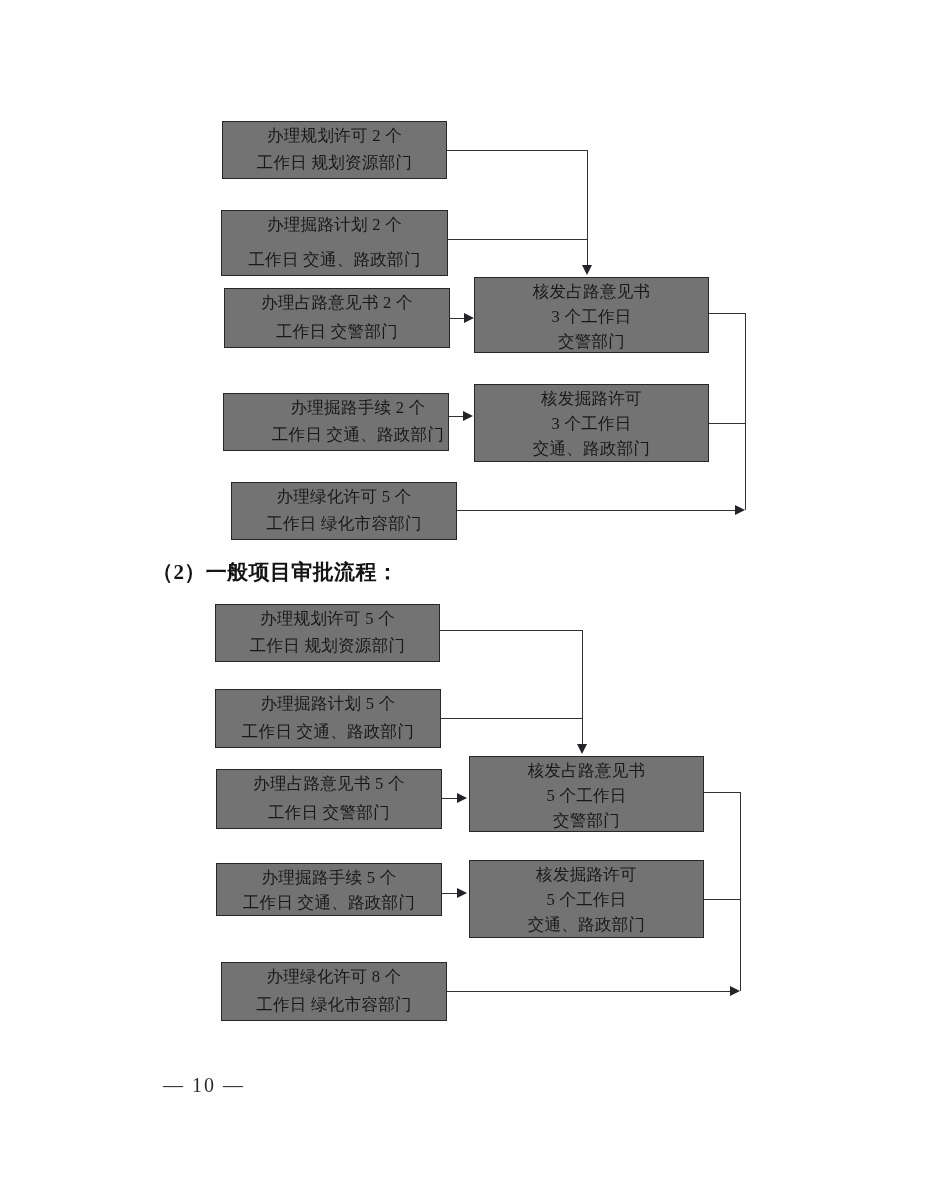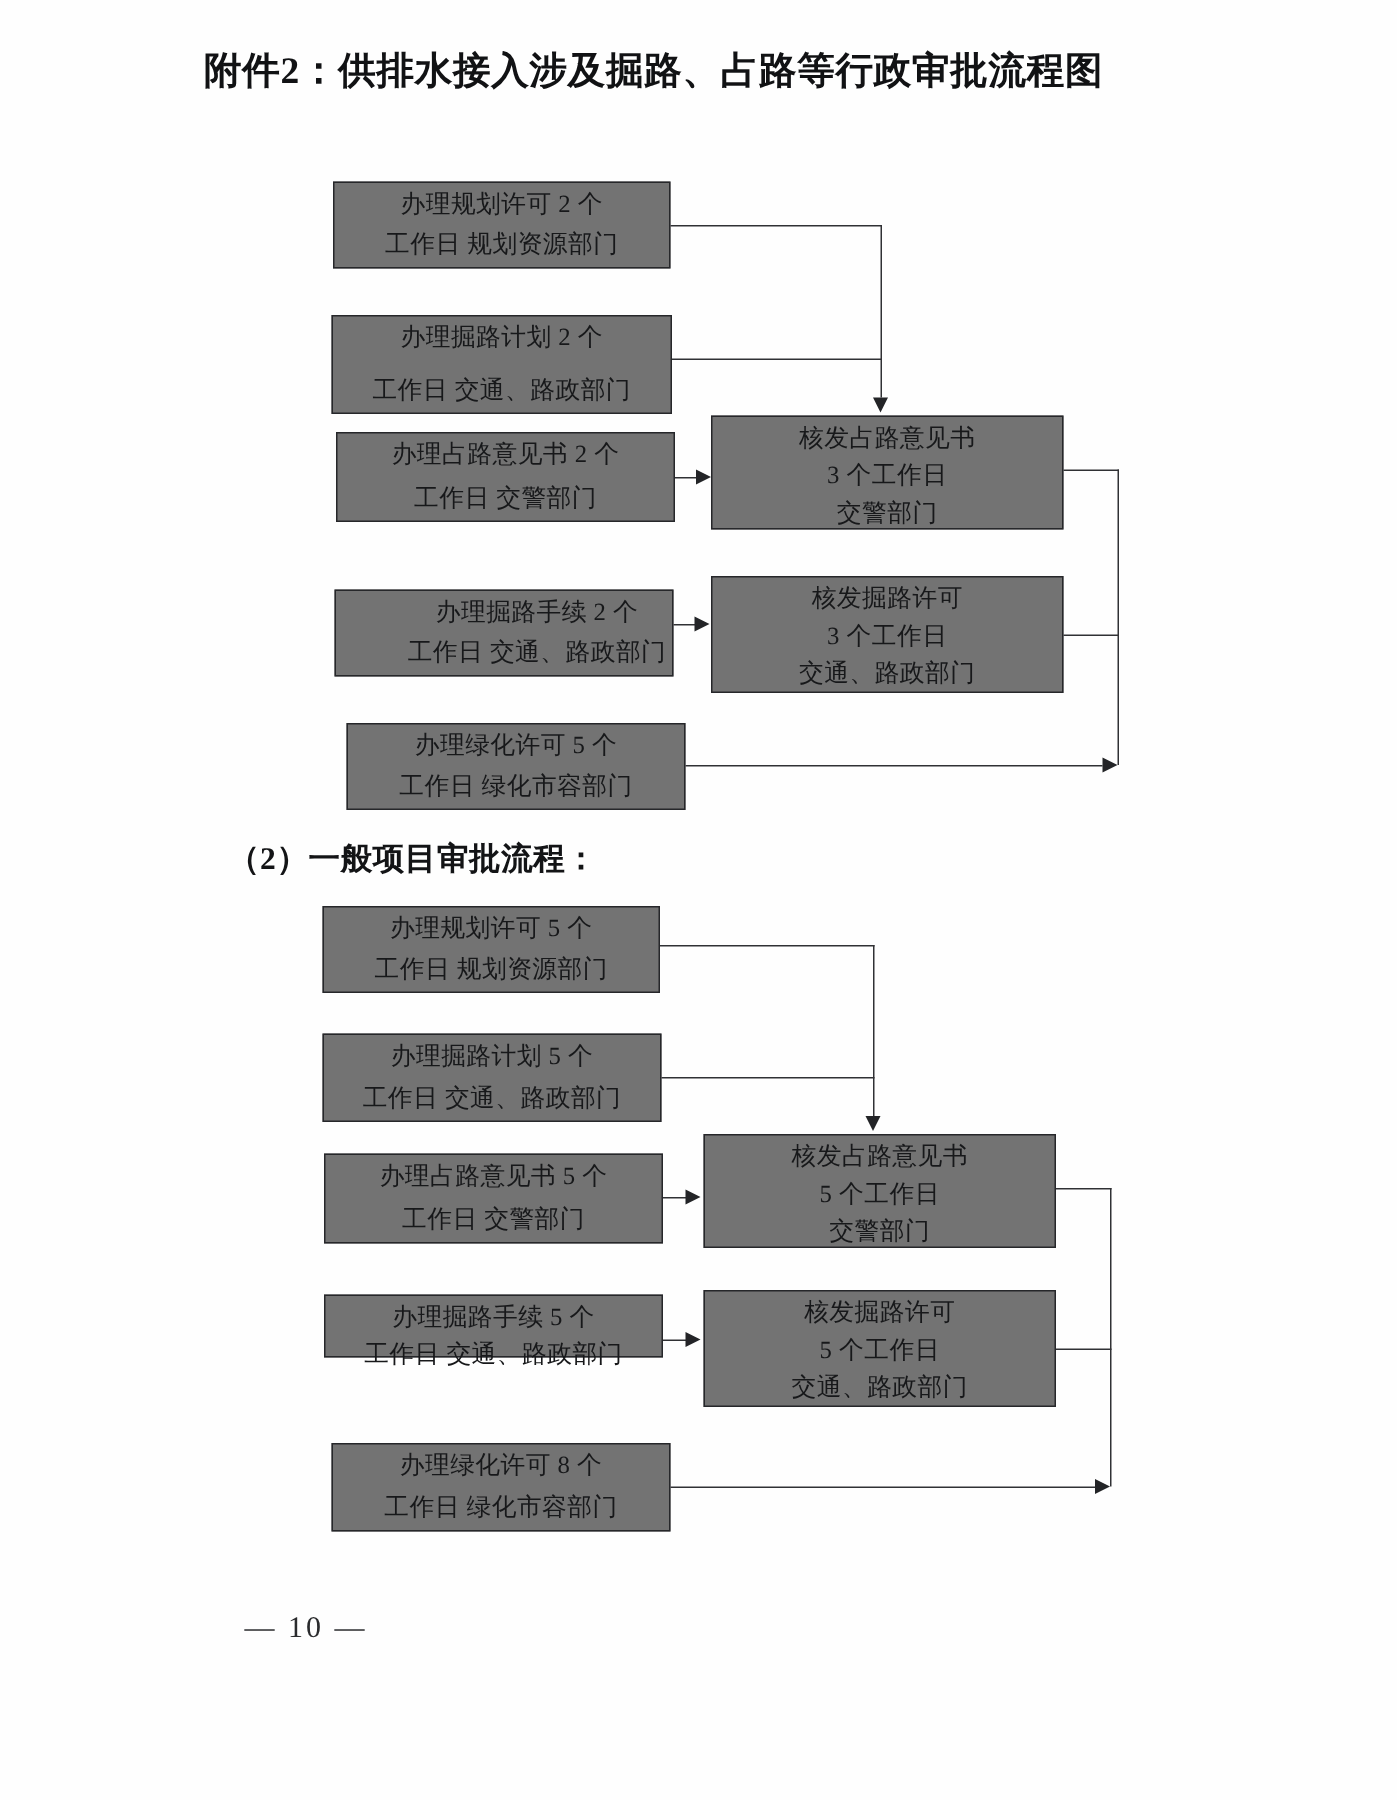--- a/index.html
+++ b/index.html
@@ -95,21 +95,20 @@
     border-left: 5.5px solid transparent;
     border-right: 5.5px solid transparent;
     border-top: 10px solid #232427;
   }
 </style>
 </head>
 <body>
 
 <div class="page">
 
-  <div class="doc-title">附件2：供排水接入涉及掘路、占路等行政审批流程图</div>
 
 
   <div class="flow-box" style="left:222px; top:121px; width:225px; height:58px;">
     <span class="ln">办理规划许可 2 个</span>
     <span class="ln">工作日  规划资源部门</span>
   </div>
 
   <div class="flow-box" style="left:221px; top:210px; width:227px; height:66px;">
     <span class="ln">办理掘路计划 2 个</span>
     <span class="ln">工作日  交通、路政部门</span>
@@ -172,21 +171,21 @@
   <div class="flow-box" style="left:215px; top:689px; width:226px; height:59px;">
     <span class="ln">办理掘路计划 5 个</span>
     <span class="ln">工作日  交通、路政部门</span>
   </div>
 
   <div class="flow-box" style="left:216px; top:769px; width:226px; height:60px;">
     <span class="ln">办理占路意见书 5 个</span>
     <span class="ln">工作日  交警部门</span>
   </div>
 
-  <div class="flow-box" style="left:216px; top:863px; width:226px; height:42px;font-family:Liberation Serif, serif;">
+  <div class="flow-box" style="left:216px; top:863px; width:226px; height:53px;font-family:Liberation Serif, serif;">
     <span class="ln">办理掘路手续 5 个</span>
     <span class="ln">工作日  交通、路政部门</span>
   </div>
 
   <div class="flow-box" style="left:221px; top:962px; width:226px; height:59px;">
     <span class="ln">办理绿化许可 8 个</span>
     <span class="ln">工作日  绿化市容部门</span>
   </div>
 
   <div class="flow-box" style="left:469px; top:756px; width:235px; height:76px;">

